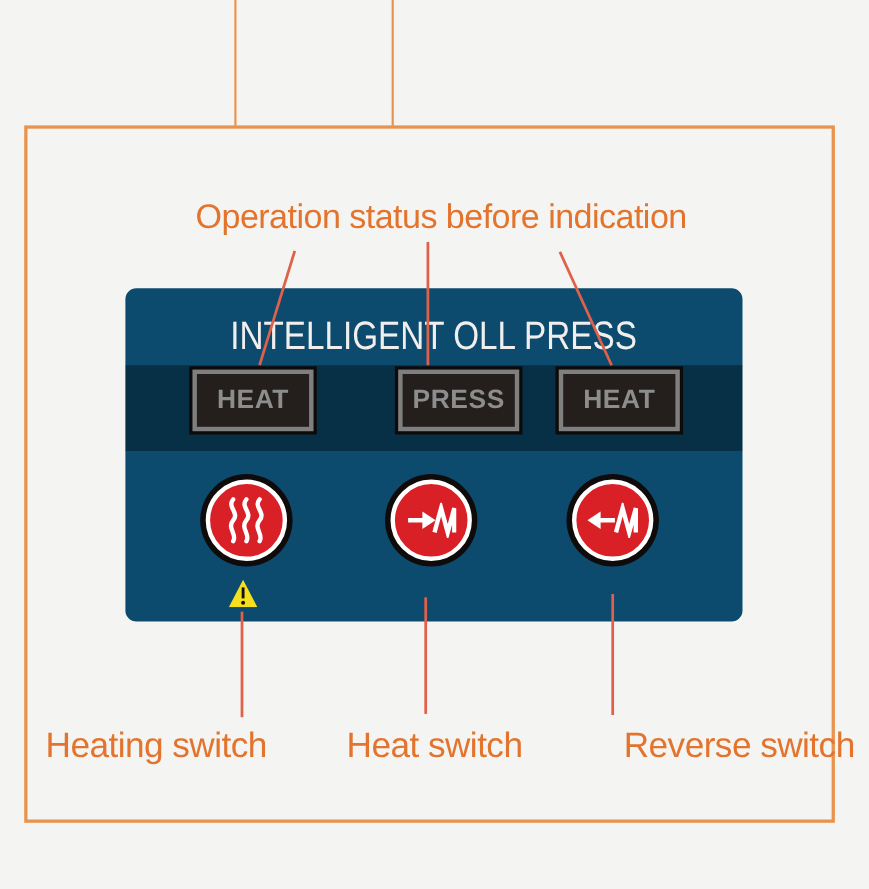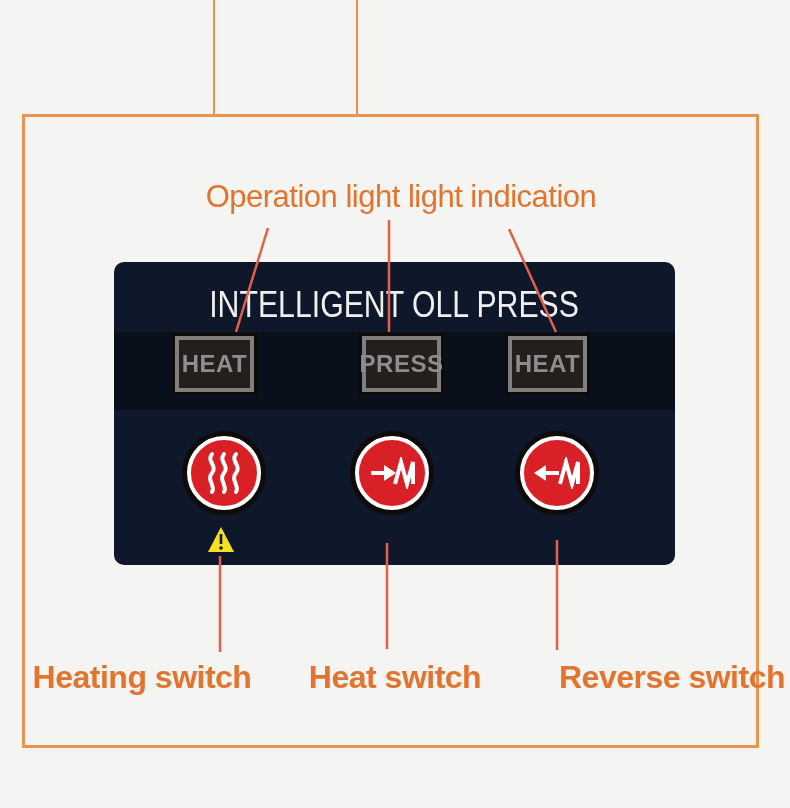--- a/index.html
+++ b/index.html
@@ -21,46 +21,46 @@
     position:absolute;left:22px;top:114px;width:737px;height:634px;
     border:3px solid #e8944e;box-sizing:border-box;background:transparent;
   }
 
   
   .annot{
     position:absolute;color:#e3742e;font-size:31px;white-space:nowrap;
     letter-spacing:-0.5px;
   }
   .annot-top{top:179px;left:401px;transform:translateX(-50%);}
-  .annot-bottom{top:659px;transform:translateX(-50%);font-size:32px;font-weight:bold;}
+  .annot-bottom{top:659px;transform:translateX(-50%);font-size:32px;}
   .annot-b1{left:142px;}
   .annot-b2{left:395px;}
   .annot-b3{left:640px;margin-left:32px;}
 
   
   .leaders{position:absolute;left:0;top:0;z-index:6;pointer-events:none;}
   .leaders line{stroke:#e0614a;stroke-width:2.5px;}
 
   
   .panel{
     position:absolute;left:114px;top:262px;width:561px;height:303px;
-    background:#0f172a;border-radius:10px;z-index:2;overflow:hidden;
+    background:#0c4a6e;border-radius:10px;z-index:2;overflow:hidden;
   }
   .panel-band{
     position:absolute;left:0;top:70px;width:100%;height:78px;
     background:rgba(0,0,0,0.35);
   }
   .panel-title{
     position:absolute;top:22px;left:0;width:100%;text-align:center;
     color:#f1efed;font-size:36px;font-weight:500;white-space:nowrap;
   }
   .panel-title span{display:inline-block;transform:scaleX(0.84);transform-origin:center;}
 
   .indicator{
-    position:absolute;top:74px;width:79px;height:56px;box-sizing:border-box;
+    position:absolute;top:74px;width:110px;height:56px;box-sizing:border-box;
     border:4px solid #7f7f7f;background:#241e1d;box-shadow:0 0 0 3px #0d0a09;
     color:#8d8d8d;font-size:24px;font-weight:600;letter-spacing:0.5px;
     display:flex;align-items:center;justify-content:center;white-space:nowrap;
   }
   .ind-heat{left:61px;}
   .ind-press{left:228px;margin-left:20px;}
   .ind-clear{left:394px;}
 
   .round-btn{
     position:absolute;top:174px;width:66px;height:66px;border-radius:50%;
@@ -81,21 +81,21 @@
   .icon-svg{display:block;}
 </style>
 </head>
 <body>
 
 <div class="vline vline-1"></div>
 <div class="vline vline-2"></div>
 
 <div class="frame"></div>
 
-<div class="annot annot-top">Operation light light indication</div>
+<div class="annot annot-top">Operation status before indication</div>
 
 <div class="panel">
   <div class="panel-band"></div>
 
   <div class="panel-title">
     <span>INTELLIGENT OLL PRESS</span>
   </div>
 
   <div class="indicator ind-heat">
     <span>HEAT</span>

